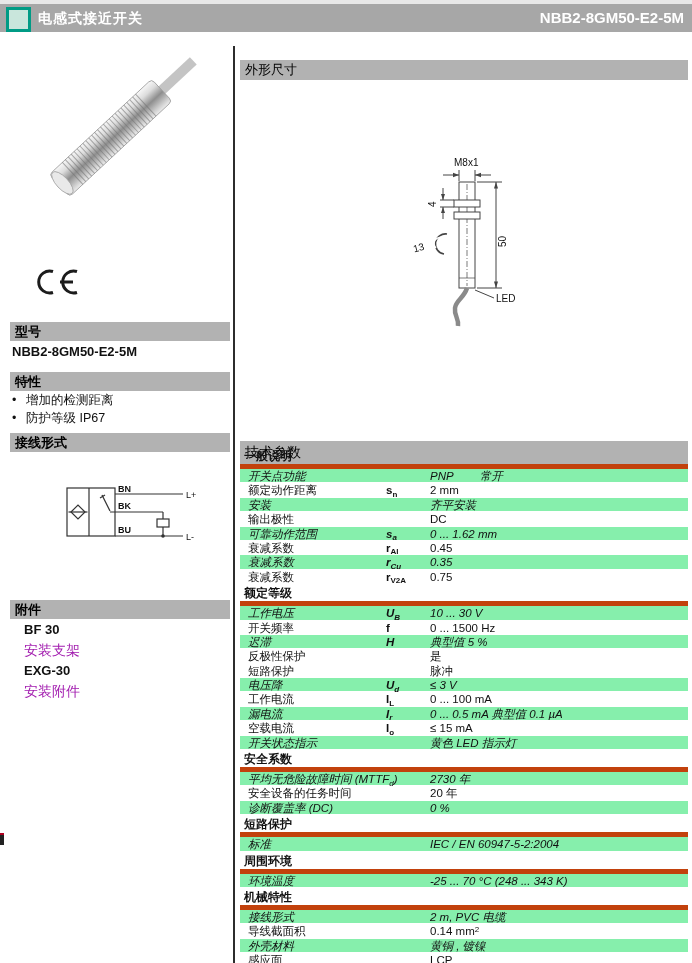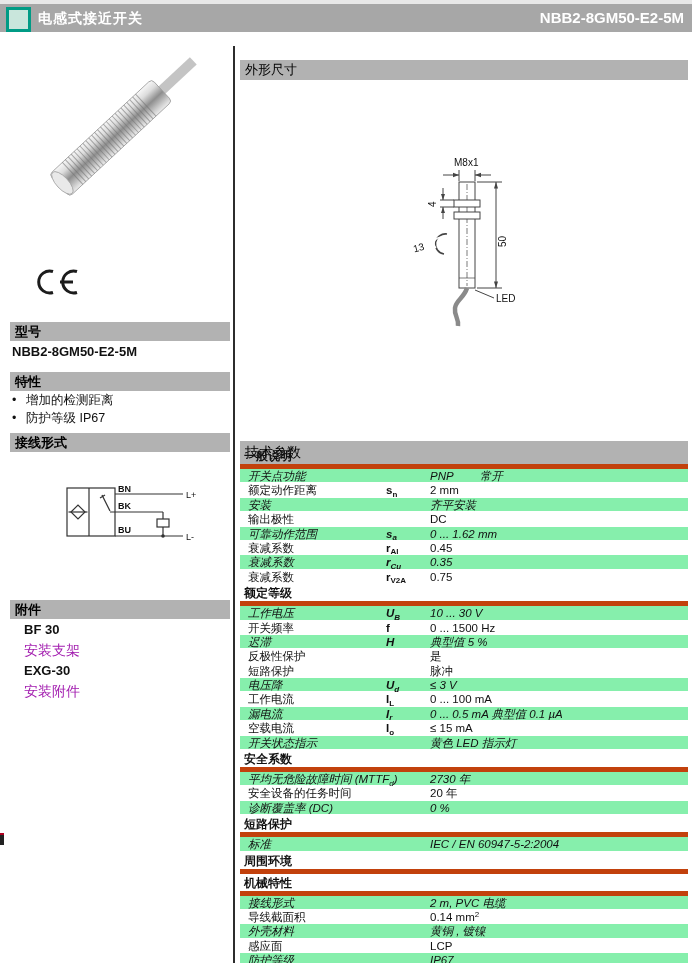--- a/index.html
+++ b/index.html
@@ -298,20 +298,25 @@
         <span class="sr-sym"></span>
         <span class="sr-val">0 %</span>
       </div>
       <div class="spec-section-title">短路保护</div>
       <div class="spec-row shade">
         <span class="sr-label">标准</span>
         <span class="sr-sym"></span>
         <span class="sr-val">IEC / EN  60947-5-2:2004</span>
       </div>
       <div class="spec-section-title">周围环境</div>
+      <div class="spec-row shade">
+        <span class="sr-label">环境温度</span>
+        <span class="sr-sym"></span>
+        <span class="sr-val">-25 ... 70 °C (248 ... 343 K)</span>
+      </div>
       <div class="spec-section-title">机械特性</div>
       <div class="spec-row shade">
         <span class="sr-label">接线形式</span>
         <span class="sr-sym"></span>
         <span class="sr-val">2 m, PVC 电缆</span>
       </div>
       <div class="spec-row">
         <span class="sr-label">导线截面积</span>
         <span class="sr-sym"></span>
         <span class="sr-val">0.14 mm<span class="sup">2</span></span>

